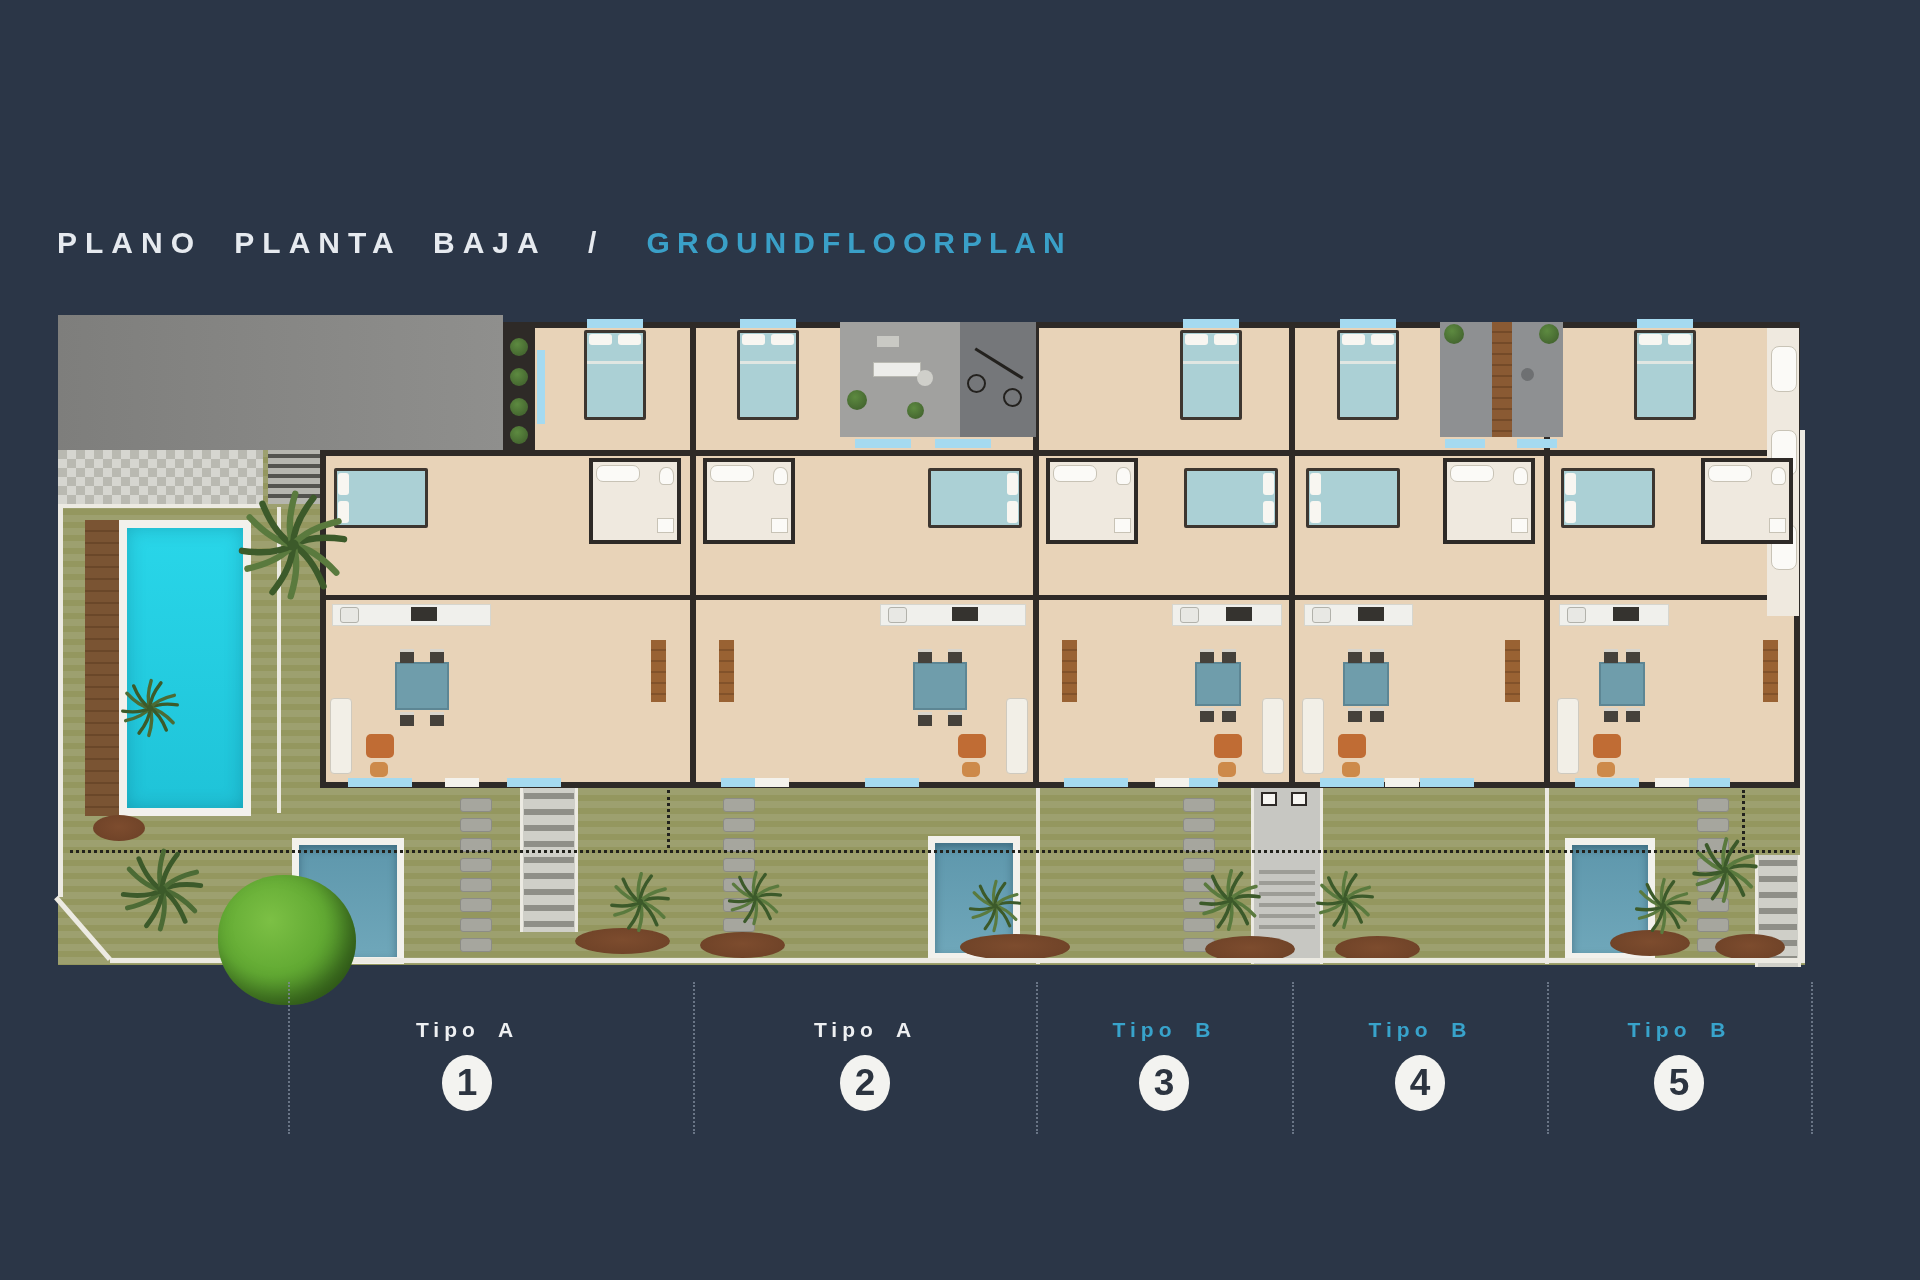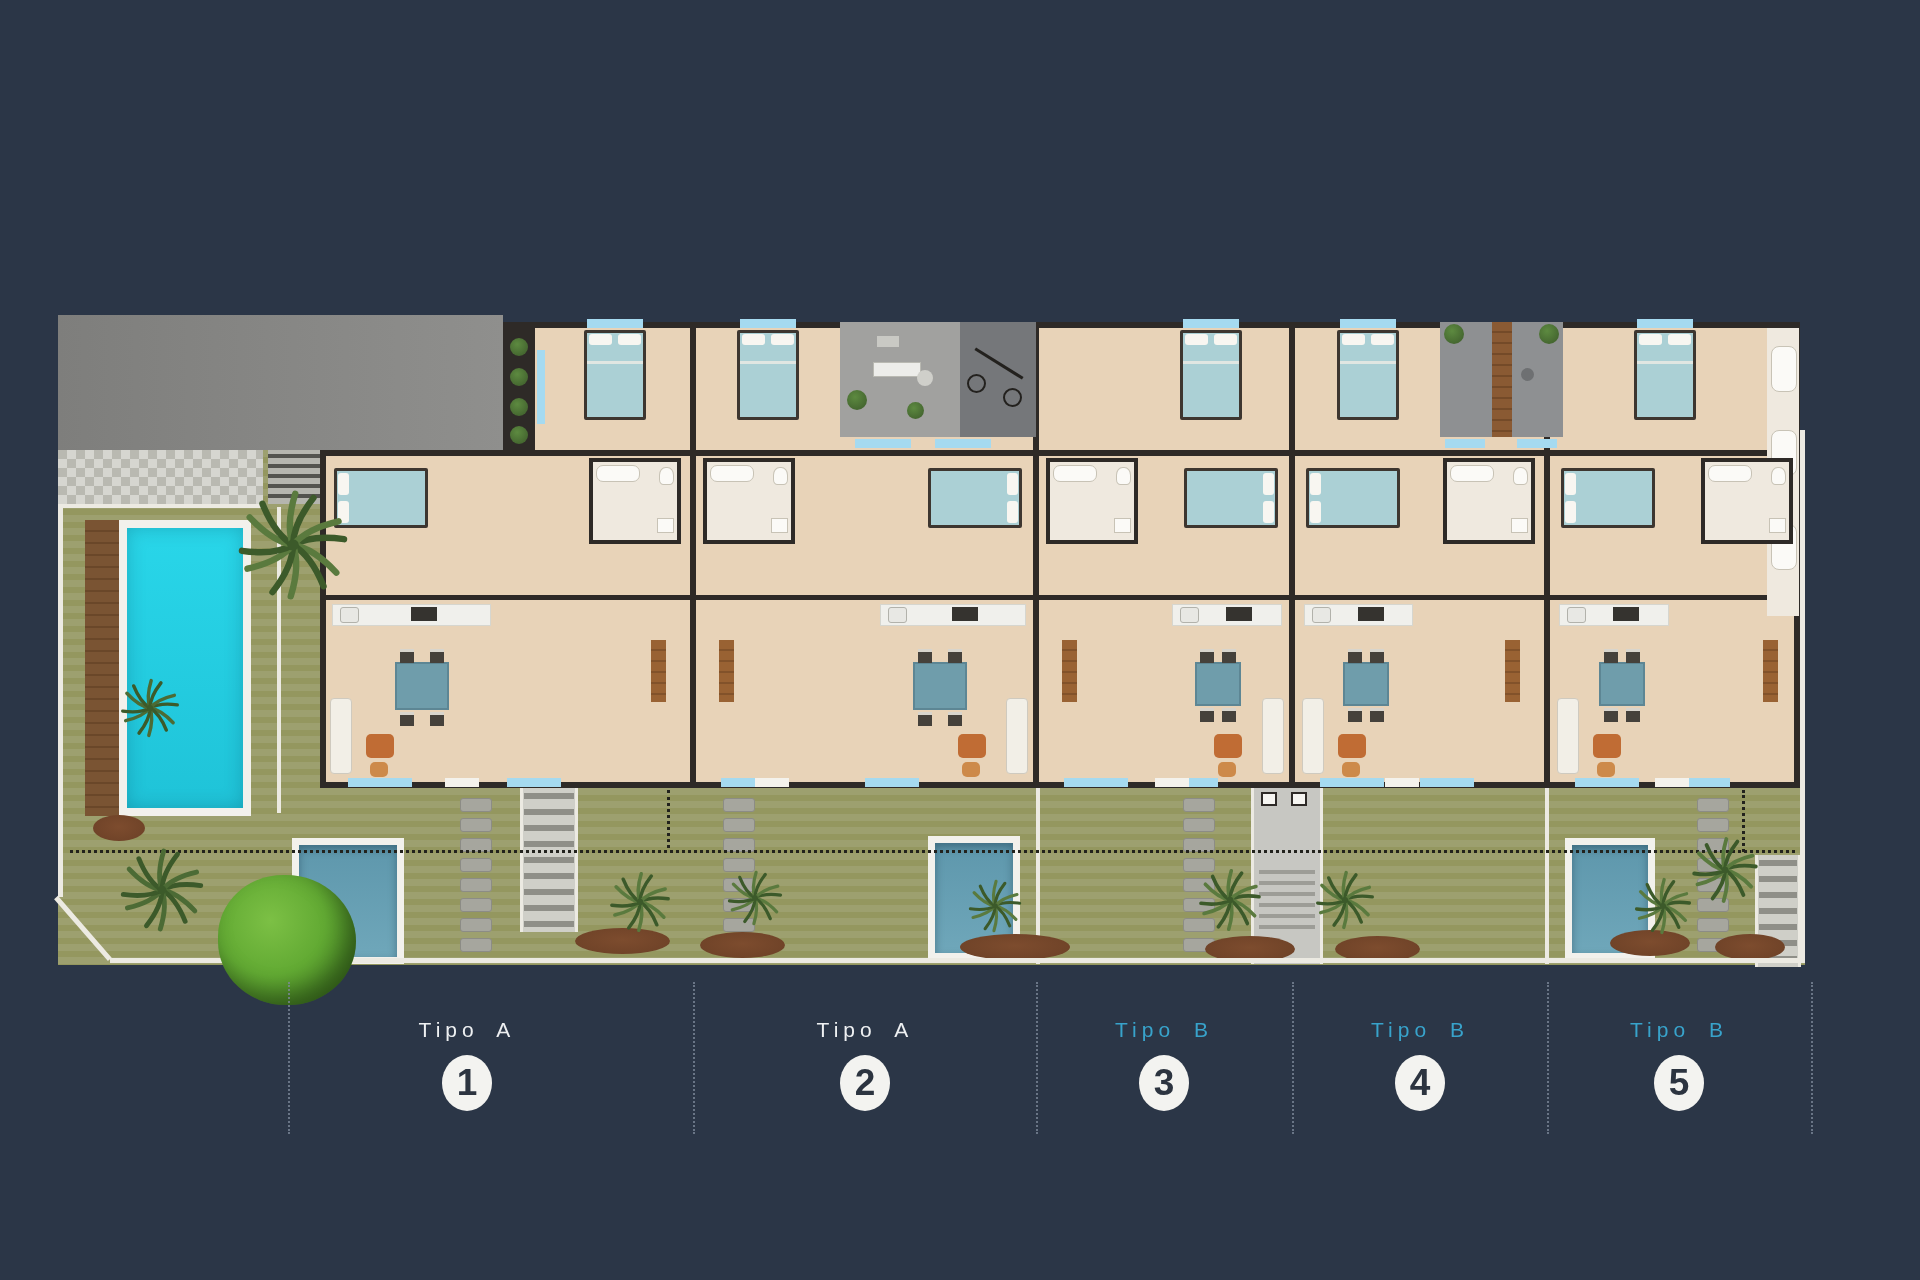--- a/index.html
+++ b/index.html
@@ -9,36 +9,41 @@
   
   .title{position:absolute;left:57px;top:226px;font-size:30px;font-weight:600;
          letter-spacing:8px;word-spacing:16px;white-space:nowrap;}
   .title .t-primary{color:var(--title-primary);}
   .title .t-sep{color:var(--title-primary);margin:0 10px;}
   .title .t-secondary{color:var(--title-secondary);letter-spacing:7px;}
   
   #plan{position:absolute;left:55px;top:310px;width:1755px;height:660px;overflow:visible;}
   
   .unit-label{position:absolute;top:1018px;transform:translateX(-50%);text-align:center;width:220px;}
-  .unit-type{font-size:21px;font-weight:normal;letter-spacing:5px;word-spacing:8px;white-space:nowrap;}
+  .unit-type{font-size:21px;font-weight:bold;letter-spacing:5px;word-spacing:8px;white-space:nowrap;}
   .type-a .unit-type{color:var(--type-a-label);}
   .type-b .unit-type{color:var(--type-b-label);}
   .unit-badge{display:inline-block;margin-top:13px;width:50px;height:56px;border-radius:50%;
               background:var(--badge-bg);color:var(--badge-text);font-size:37px;font-weight:bold;
               line-height:56px;text-align:center;}
   .label-divider{position:absolute;top:982px;height:152px;width:0;
                  border-left:2px dotted #7e8a9c;opacity:.75;}
   .dot-h{border-top:3px dotted #22221d;height:0;}
   .dot-v{border-left:3px dotted #22221d;width:0;}
 </style>
 </head>
 <body>
 
 <div class="stage" style="--background: #2b3647; --title-primary: #e6eaef; --title-secondary: #3aa0c8; --type-a-label: #eef0f2; --type-b-label: #38a3cb; --badge-bg: #f3f3f0; --badge-text: #2c3440; --lawn: #9da06f; --lawn-stripe: #94975f; --floor: #e8d3b8; --wall: #2e2a27; --street: #8f8f8d; --paver-light: #d6d6d0; --paver-dark: #b9b9b1; --courtyard-light: #a1a19f; --courtyard-dark: #75777a; --pool-main: #29d6e9; --pool-small: #6fa7ba; --pool-deck: #f2f1ec; --wood: #7a5433; --window-blue: #a5daf0; --bed-teal: #abd0d5; --table-teal: #6f9dab; --sofa-white: #f2efe7; --armchair-orange: #c06c34; --counter-white: #f0f0ec; --bath-floor: #efe9df; --stone-gray: #a6a69e; --mulch-brown: #6b4026; --palm-green: #5a7a3e; --palm-dark: #3c5a2a; --tree-green: #62aa33; --boundary-white: #eceae2;">
 
+  <div class="title">
+    <span class="t-primary">PLANO PLANTA BAJA</span>
+    <span class="t-sep">/</span>
+    <span class="t-secondary">GROUNDFLOORPLAN</span>
+  </div>
 
   <div id="plan">
       <div class="abs" style="left: 3px; top: 140px; width: 1747px; height: 515px; background: repeating-linear-gradient(rgb(157, 160, 111) 0px, rgb(157, 160, 111) 7px, rgb(148, 151, 95) 7px, rgb(148, 151, 95) 13px);"></div>
       <div class="abs" style="left: 265px; top: 12px; width: 1480px; height: 466px; background: rgb(232, 211, 184); border: 6px solid rgb(46, 42, 39); box-sizing: border-box;"></div>
       <div class="abs" style="left: 635px; top: 12px; width: 6px; height: 466px; background: rgb(46, 42, 39);"></div>
       <div class="abs" style="left: 978px; top: 12px; width: 6px; height: 466px; background: rgb(46, 42, 39);"></div>
       <div class="abs" style="left: 1234px; top: 12px; width: 6px; height: 466px; background: rgb(46, 42, 39);"></div>
       <div class="abs" style="left: 1489px; top: 12px; width: 6px; height: 466px; background: rgb(46, 42, 39);"></div>
       <div class="abs" style="left: 265px; top: 140px; width: 1480px; height: 6px; background: rgb(46, 42, 39);"></div>
       <div class="abs" style="left: 265px; top: 285px; width: 1480px; height: 5px; background: rgb(46, 42, 39);"></div>

